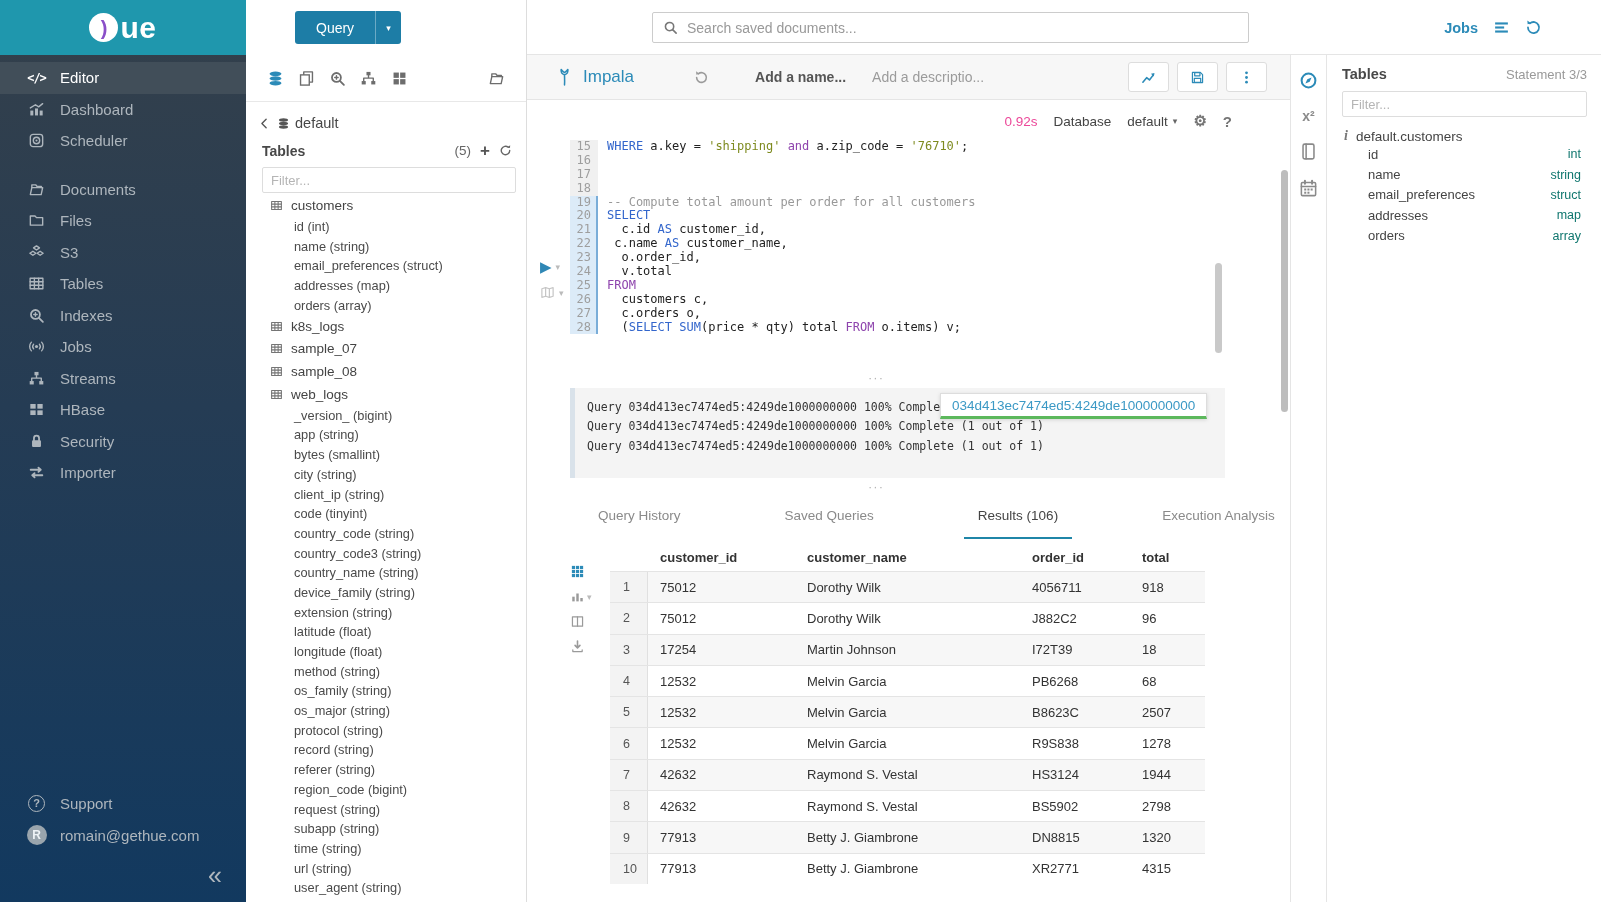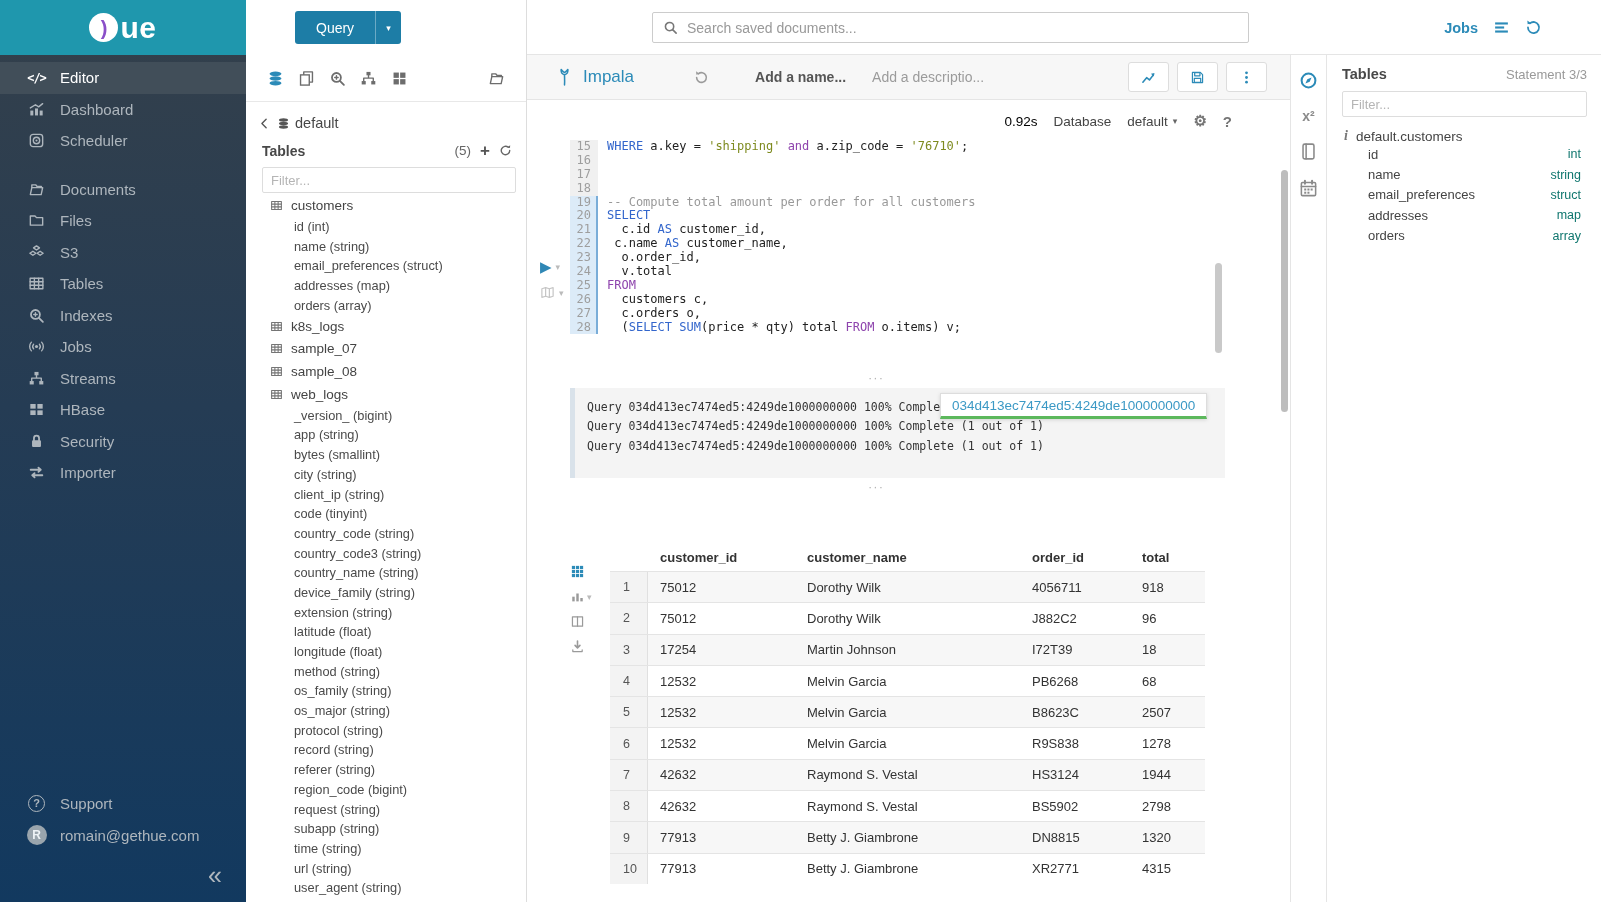--- a/index.html
+++ b/index.html
@@ -97,21 +97,21 @@
   .eh-history svg { width:15px; height:15px; }
   .eh-name { margin-left:46px; font-size:14px; color:#555; font-weight:600; cursor:text; }
   .eh-desc { margin-left:26px; font-size:14px; color:#9b9b9b; cursor:text; }
   .eh-buttons { margin-left:auto; margin-right:23px; display:flex; gap:8px; }
   .eh-btn { width:41px; height:30px; border:1px solid #ddd; border-radius:3px; background:#fff; display:flex;
             align-items:center; justify-content:center; color:#2c8bb8; cursor:pointer; }
   .eh-btn svg { width:15px; height:15px; }
 
   .editor-meta { position:absolute; top:57px; right:58px; display:flex; align-items:center; gap:16px;
                  font-size:13.5px; color:#444; }
-  .meta-time { color:#000000; }
+  .meta-time { color:#ec4899; }
   .meta-dd { display:flex; align-items:center; gap:5px; cursor:pointer; }
   .meta-caret { font-size:9px; color:#666; }
   .meta-gear, .meta-help { color:#757575; cursor:pointer; font-size:15px; font-weight:bold; }
 
   .code { position:absolute; top:85px; left:43px; font-family:"DejaVu Sans Mono",monospace; font-size:12px;
           line-height:13.9px; cursor:text; }
   .code-line { display:flex; height:13.9px; }
   .gut { width:28px; flex:0 0 28px; text-align:right; padding-right:5px; color:#9e9e9e; background:#f0f0f0;
          border-right:2px solid transparent; }
   .code-line.active .gut { background:#dcebf8; border-right-color:#7aadd8; }
@@ -664,20 +664,26 @@
       <div class="log-pad" id="log-lines">
           <div class="log-line">Query 034d413ec7474ed5:4249de1000000000 100% Complete (1 out of 1)</div>
           <div class="log-line">Query 034d413ec7474ed5:4249de1000000000 100% Complete (1 out of 1)</div>
           <div class="log-line">Query 034d413ec7474ed5:4249de1000000000 100% Complete (1 out of 1)</div>
         </div>
       <div class="log-overlay">034d413ec7474ed5:4249de1000000000</div>
     </div>
 
     <div class="handle h2">···</div>
 
+    <div class="tabs" id="tabs">
+        <div class="tab">Query History</div>
+        <div class="tab">Saved Queries</div>
+        <div class="tab active">Results (106)</div>
+        <div class="tab">Execution Analysis</div>
+      </div>
 
     <div class="results-rail">
       <span class="rail-item rail-grid">
           <span class="icn" id="grid9-ic">
             <svg width="16" height="16" viewBox="0 0 16 16">
               <g class="fl">
                 <rect x="2" y="2" width="3.4" height="3.4"></rect>
                 <rect x="6.3" y="2" width="3.4" height="3.4"></rect>
                 <rect x="10.6" y="2" width="3.4" height="3.4"></rect>
                 <rect x="2" y="6.3" width="3.4" height="3.4"></rect>

